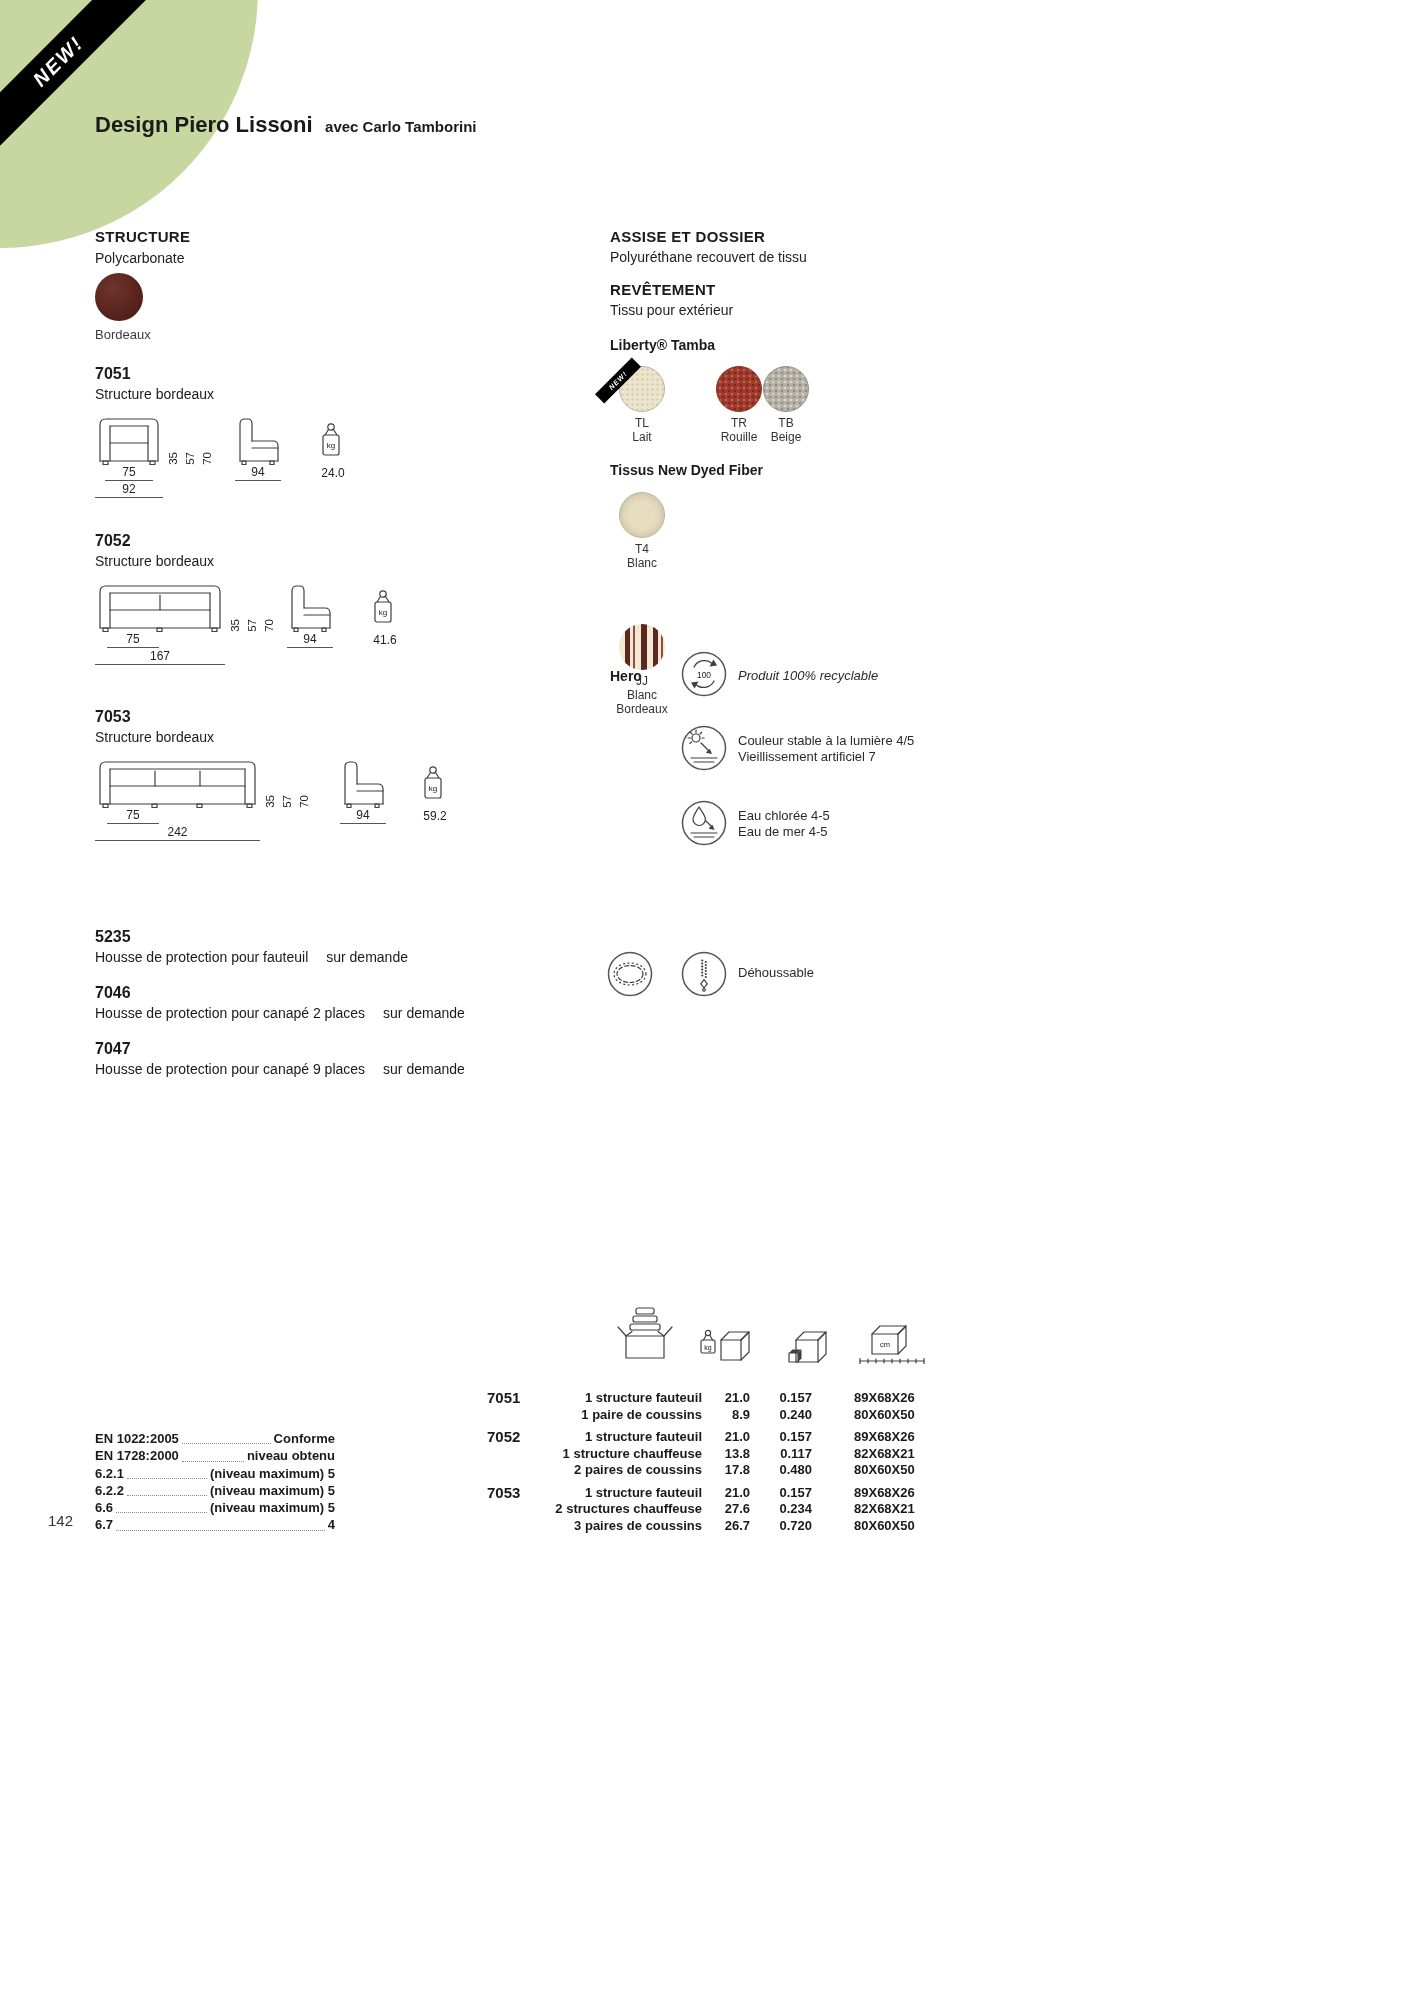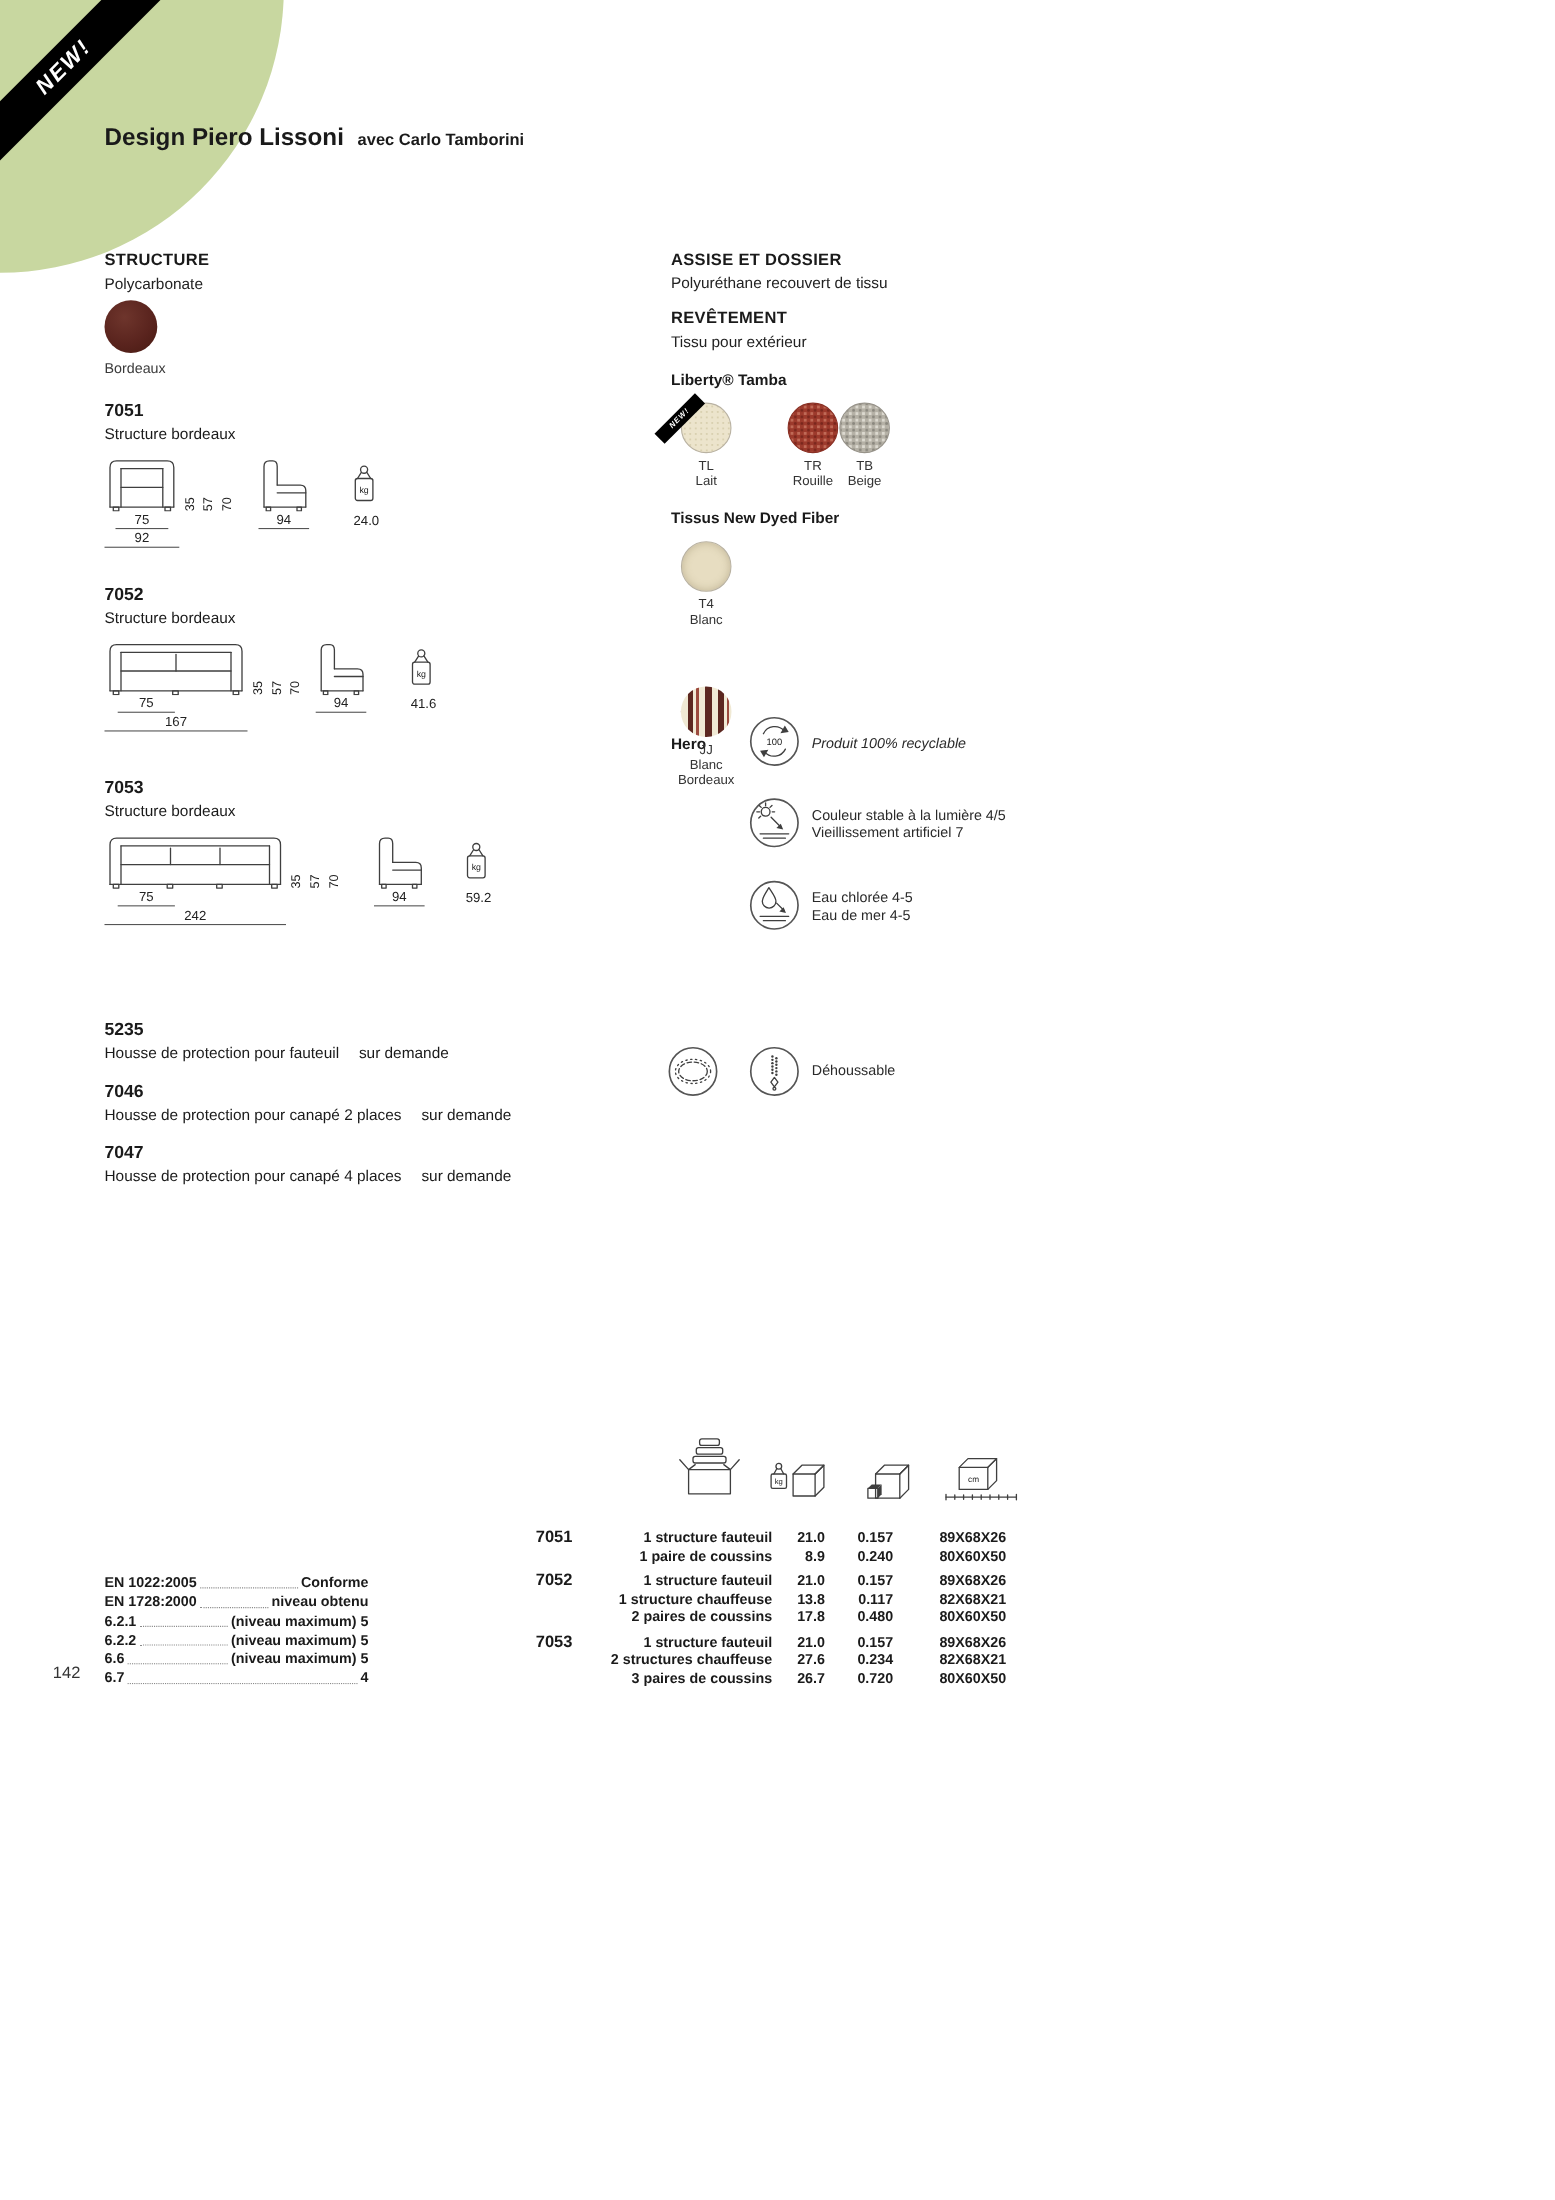--- a/index.html
+++ b/index.html
@@ -251,21 +251,21 @@
   </div>
   <div class="cover-item" style="left:95px; top:984px;">
     <div class="pcode">7046</div>
     <div class="name">
       <span>Housse de protection pour canapé 2 places</span><span class="note">sur demande</span>
     </div>
   </div>
   <div class="cover-item" style="left:95px; top:1040px;">
     <div class="pcode">7047</div>
     <div class="name">
-      <span>Housse de protection pour canapé 4 places</span><span class="note">sur demande</span>
+      <span>Housse de protection pour canapé 9 places</span><span class="note">sur demande</span>
     </div>
   </div>
 
   <div class="h-sec" style="left:610px; top:228px;">ASSISE ET DOSSIER</div>
   <div class="t-body" style="left:610px; top:249px;">Polyuréthane recouvert de tissu</div>
   <div class="h-sec" style="left:610px; top:281px;">REVÊTEMENT</div>
   <div class="t-body" style="left:610px; top:302px;">Tissu pour extérieur</div>
 
   <div class="group-label" style="left:610px; top:337px;">Liberty® Tamba</div>
 

